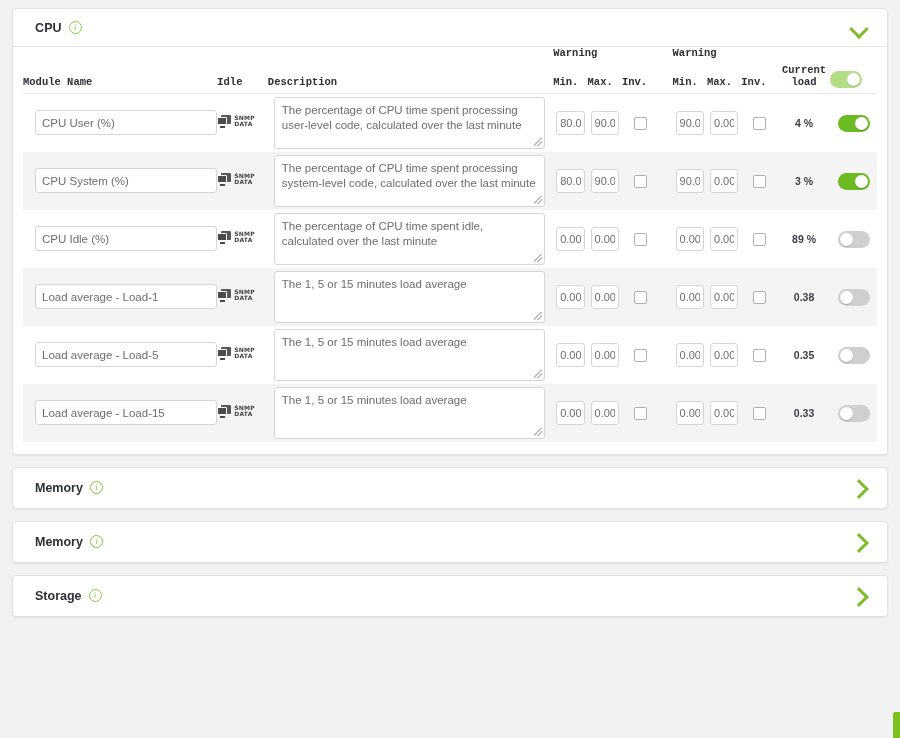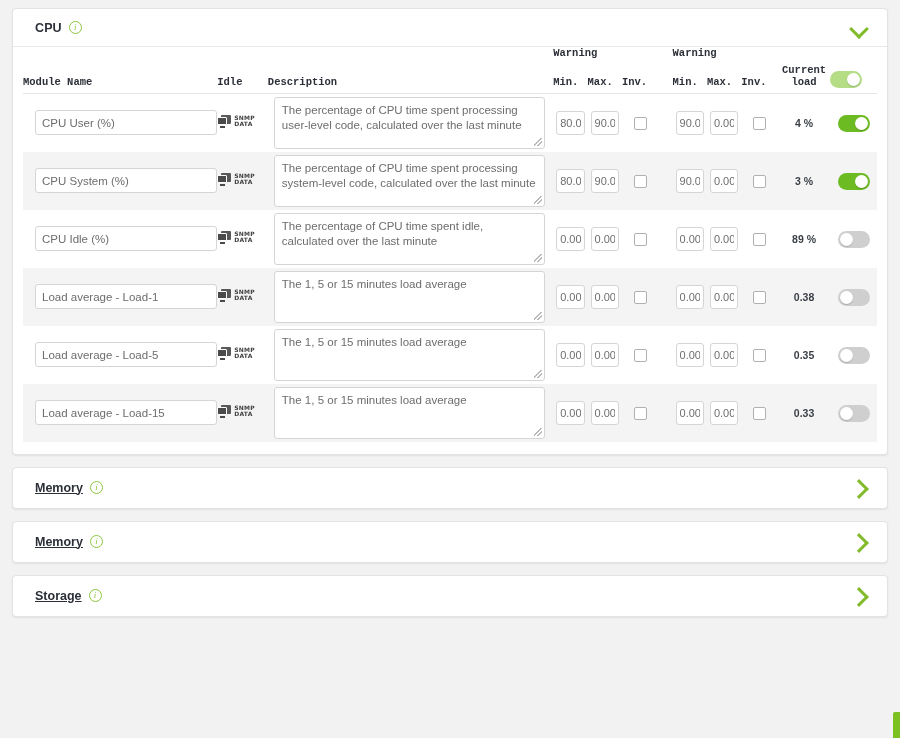--- a/index.html
+++ b/index.html
@@ -263,21 +263,20 @@
     background: #fff;
     border: 1px solid #e3e3e3;
     border-radius: 4px;
     box-shadow: 0 1px 2px rgba(0,0,0,0.07);
     margin: 0 12px 12px 12px;
   }
   .sec-title {
     font-size: 12.5px;
     font-weight: bold;
     color: #2b2f38;
-    text-decoration: underline;
   }
 
   
   .edge-tab {
     position: absolute;
     right: 0; bottom: 0;
     width: 7px; height: 34px;
     background: #7cc11f;
     border-radius: 2px 0 0 2px;
   }

